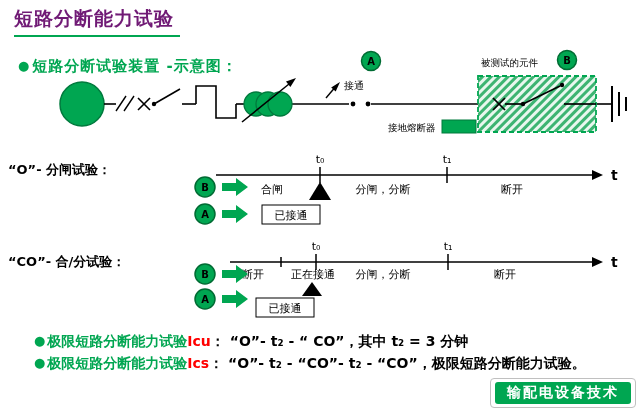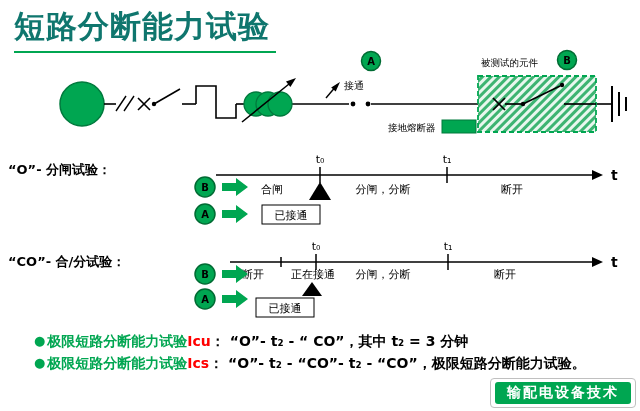--- a/index.html
+++ b/index.html
@@ -2,21 +2,21 @@
 <html><head>
 <meta charset="utf-8">
 <style>
   html,body{margin:0;padding:0;background:#fff;}
   .slide{
     position:relative;width:640px;height:411px;background:#ffffff;overflow:hidden;
     font-family:"DejaVu Sans","Liberation Sans",sans-serif;
   }
   .abs{position:absolute;}
   .page-title{
-    left:14px;top:6px;margin:0;font-size:31px;font-weight:bold;color:#0f766e;
+    left:14px;top:6px;margin:0;font-size:19px;font-weight:bold;color:#701a75;
     border-bottom:2px solid #00A651;padding:0 6px 3px 0;letter-spacing:1px;
   }
   .section-heading{
     left:18px;top:57px;font-size:15px;font-weight:bold;color:#00A651;letter-spacing:1px;
   }
   .bullet{color:#00A651;margin-right:2px;font-size:13px;vertical-align:1px;}
   svg{display:block;}
   svg text{font-family:"DejaVu Sans","Liberation Sans",sans-serif;fill:#000;}
   .note{
     left:14px;font-size:14px;font-weight:bold;line-height:1.55;width:612px;margin-left:20px;
@@ -33,20 +33,23 @@
     padding:2px 12px;border-radius:3px;letter-spacing:2px;
   }
 </style>
 </head>
 <body>
 
 <div class="slide">
 
   <h1 class="abs page-title">短路分断能力试验</h1>
 
+  <div class="abs section-heading">
+    <span class="bullet">●</span><span>短路分断试验装置 -示意图：</span>
+  </div>
 
   <svg class="abs" style="left:0;top:48px" width="640" height="104" viewBox="0 0 640 104">
     <defs>
       <pattern id="hatch" width="6" height="6" patternUnits="userSpaceOnUse" patternTransform="rotate(45)">
         <rect width="6" height="6" fill="#e8f7ee"></rect>
         <rect width="3" height="6" fill="#3db472"></rect>
       </pattern>
     </defs>
 
     <circle cx="82" cy="56" r="22" fill="#00A651" stroke="#007A3D" stroke-width="1.5"></circle>

